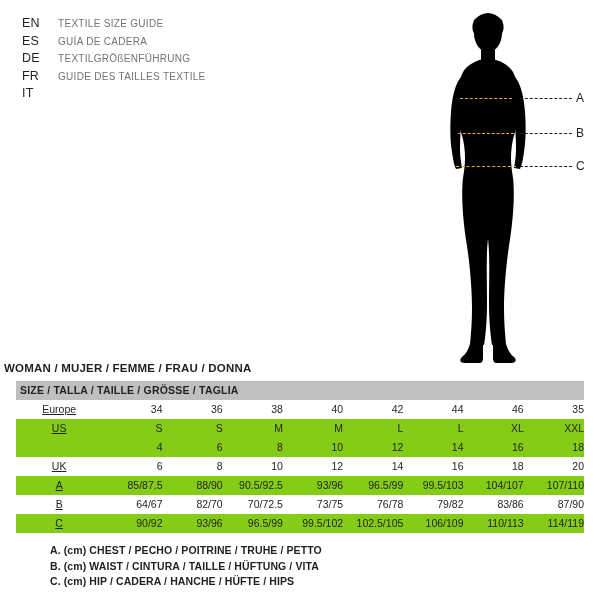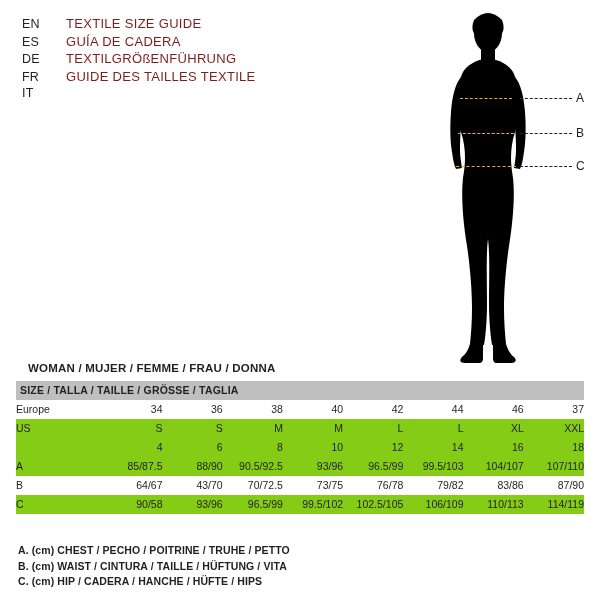--- a/index.html
+++ b/index.html
@@ -32,25 +32,24 @@
     align-items: baseline;
     height: 17.5px;
   }
   .title-lang {
     width: 36px;
     font-size: 12.5px;
     letter-spacing: 0.2px;
     color: #231f20;
   }
   .title-text {
-    font-size: 13px;
+    font-size: 10px;
     letter-spacing: 0.3px;
-    color: #7f1d1d;
+    color: #737373;
     white-space: nowrap;
-    margin-left: 8px;
   }
 
   
   .figure-wrap {
     position: absolute;
     left: 430px;
     top: 8px;
     width: 170px;
     height: 362px;
   }
@@ -67,21 +66,21 @@
   .measure-letter {
     position: absolute;
     font-size: 12px;
     color: #231f20;
     font-family: "Liberation Sans", sans-serif;
   }
 
   
   .woman-header {
     position: absolute;
-    left: 28px;
+    left: 4px;
     top: 362px;
     font-size: 11.5px;
     font-weight: bold;
     letter-spacing: 0.2px;
     color: #231f20;
   }
 
   table.size-table {
     position: absolute;
     left: 16px;
@@ -103,38 +102,39 @@
   tr.head-row td {
     font-weight: bold;
     font-size: 10.5px;
     letter-spacing: 0.2px;
     padding-left: 4px;
   }
   tr.shade td { background: #84cc16; }
   tr.plain td { background: #ffffff; }
   td.label-col {
     width: 86px;
-    text-align: left;
+    text-align: center;
     padding-left: 4px;
+    text-decoration: underline;
   }
   td.val {
     text-align: right;
     width: 60px;
   }
 
   .legend {
     position: absolute;
     left: 18px;
     top: 543px;
     font-size: 10.5px;
     line-height: 15.5px;
     color: #231f20;
     font-weight: bold;
   }
-  .legend div { letter-spacing: 0.1px; }
+  .legend div { letter-spacing: 0.1px; margin-left: 32px; }
 </style>
 </head>
 <body>
 
 <div class="page">
 
   <div class="titles">
     <div class="title-row">
       <span class="title-lang">EN</span>
       <span class="title-text">TEXTILE SIZE GUIDE</span>
@@ -218,21 +218,21 @@
 
       <tr class="plain">
         <td class="label-col">Europe</td>
         <td class="val">34</td>
         <td class="val">36</td>
         <td class="val">38</td>
         <td class="val">40</td>
         <td class="val">42</td>
         <td class="val">44</td>
         <td class="val">46</td>
-        <td class="val">37</td>
+        <td class="val">35</td>
       </tr>
 
       <tr class="shade">
         <td class="label-col">US</td>
         <td class="val">S</td>
         <td class="val">S</td>
         <td class="val">M</td>
         <td class="val">M</td>
         <td class="val">L</td>
         <td class="val">L</td>
@@ -245,48 +245,59 @@
         <td class="val">4</td>
         <td class="val">6</td>
         <td class="val">8</td>
         <td class="val">10</td>
         <td class="val">12</td>
         <td class="val">14</td>
         <td class="val">16</td>
         <td class="val">18</td>
       </tr>
 
+      <tr class="plain">
+        <td class="label-col">UK</td>
+        <td class="val">6</td>
+        <td class="val">8</td>
+        <td class="val">10</td>
+        <td class="val">12</td>
+        <td class="val">14</td>
+        <td class="val">16</td>
+        <td class="val">18</td>
+        <td class="val">20</td>
+      </tr>
 
       <tr class="shade">
         <td class="label-col">A</td>
         <td class="val">85/87.5</td>
         <td class="val">88/90</td>
         <td class="val">90.5/92.5</td>
         <td class="val">93/96</td>
         <td class="val">96.5/99</td>
         <td class="val">99.5/103</td>
         <td class="val">104/107</td>
         <td class="val">107/110</td>
       </tr>
 
       <tr class="plain">
         <td class="label-col">B</td>
         <td class="val">64/67</td>
-        <td class="val">43/70</td>
+        <td class="val">82/70</td>
         <td class="val">70/72.5</td>
         <td class="val">73/75</td>
         <td class="val">76/78</td>
         <td class="val">79/82</td>
         <td class="val">83/86</td>
         <td class="val">87/90</td>
       </tr>
 
       <tr class="shade">
         <td class="label-col">C</td>
-        <td class="val">90/58</td>
+        <td class="val">90/92</td>
         <td class="val">93/96</td>
         <td class="val">96.5/99</td>
         <td class="val">99.5/102</td>
         <td class="val">102.5/105</td>
         <td class="val">106/109</td>
         <td class="val">110/113</td>
         <td class="val">114/119</td>
       </tr>
     </tbody>
   </table>

